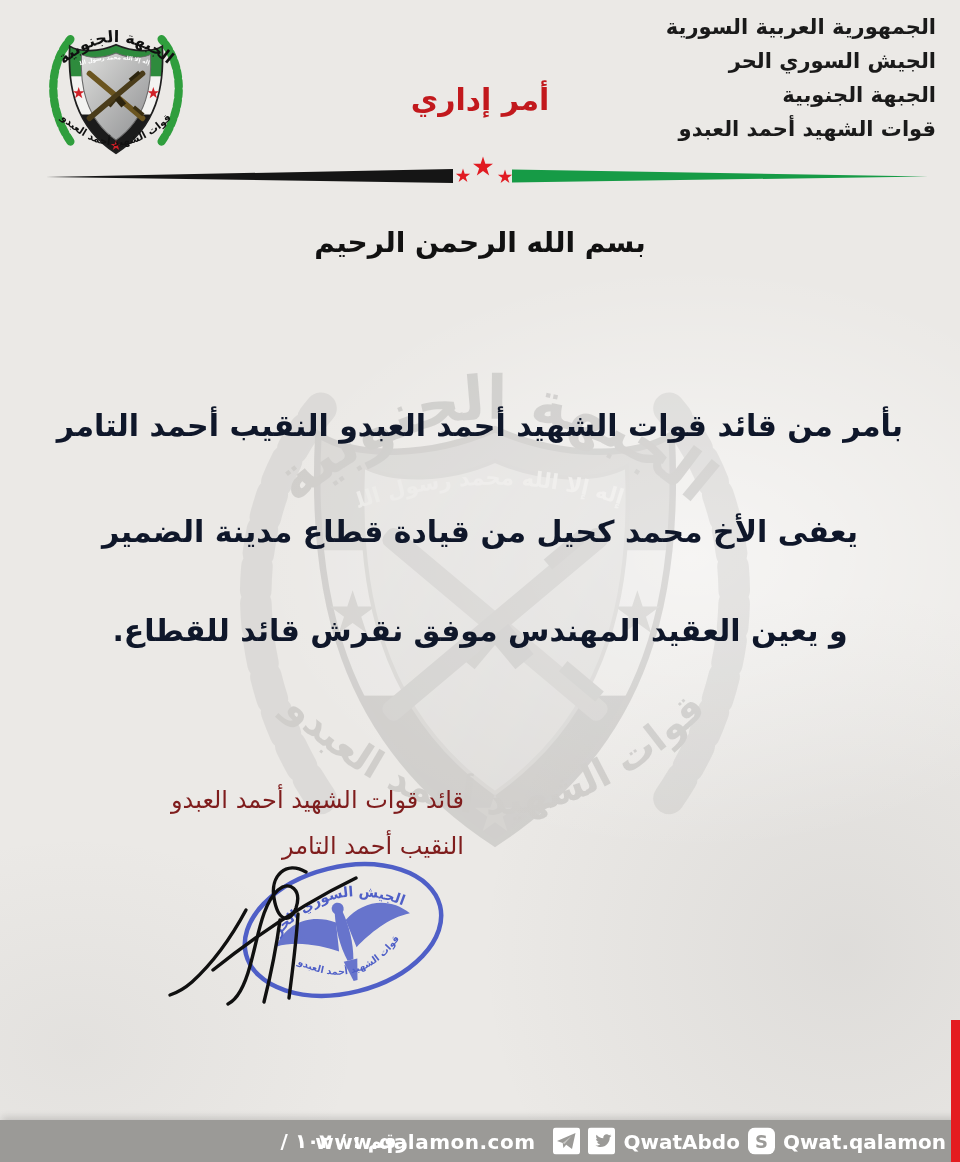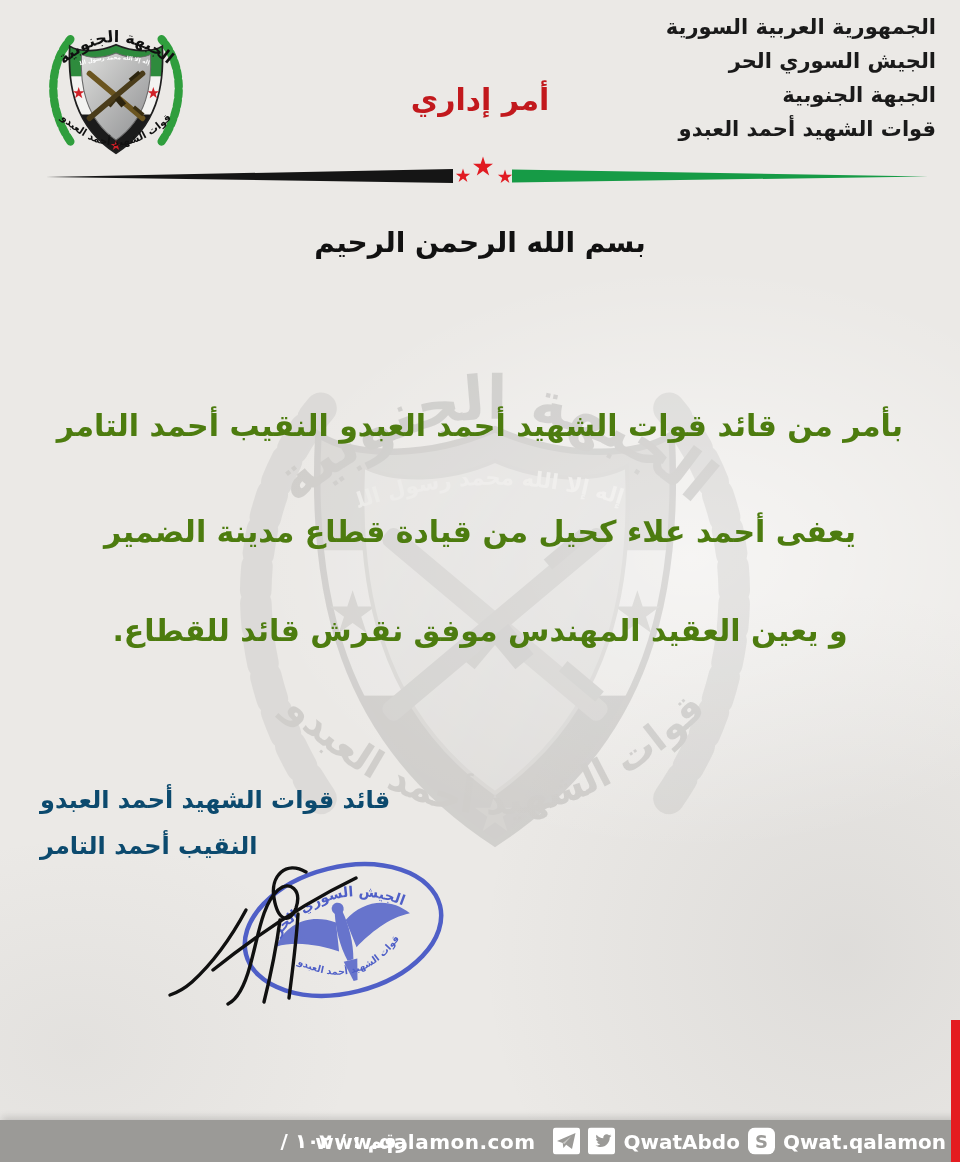--- a/index.html
+++ b/index.html
@@ -20,26 +20,26 @@
        font-weight:bold;font-size:21px;line-height:34px;}
   .doc-title{left:0;top:82px;width:960px;text-align:center;direction:rtl;
        color:#c2191d;font-weight:bold;font-size:30px;}
   
   .divider{left:0;top:156px;width:960px;height:44px;}
   
   .basmala{left:0;top:226px;width:960px;text-align:center;direction:rtl;
        color:#111;font-weight:bold;font-size:28px;}
   .watermark{left:205px;top:292px;width:580px;height:620px;
        filter:grayscale(1) contrast(.85);opacity:.13;}
-  .bline{left:0;width:960px;text-align:center;direction:rtl;color:#4d7c0f;
+  .bline{left:0;width:960px;text-align:center;direction:rtl;color:#0f172a;
        font-weight:bold;font-size:30px;z-index:3;}
   .bl1{top:408px;} .bl2{top:514px;} .bl3{top:613px;}
   
-  .sigline{left:40px;width:424px;text-align:left;direction:rtl;color:#0c4a6e;
-       font-weight:bold;font-size:24px;z-index:3;}
+  .sigline{left:40px;width:424px;text-align:right;direction:rtl;color:#7f1d1d;
+       font-weight:normal;font-size:24px;z-index:3;}
   .sg1{top:786px;} .sg2{top:832px;}
   .stamp{left:226px;top:844px;width:234px;height:172px;z-index:4;opacity:.92;}
   .scribble{left:158px;top:850px;width:244px;height:160px;z-index:5;}
   
   .footer-bar{left:0;top:1120px;width:960px;height:42px;background:#9b9a97;
        box-shadow:0 -5px 7px -2px rgba(0,0,0,.14);z-index:6;}
   .footer-left{position:absolute;left:16px;top:50%;transform:translateY(-50%);
        width:392px;display:flex;justify-content:space-between;direction:rtl;
        color:#fff;font-weight:bold;font-size:20px;white-space:nowrap;}
   .footer-right{position:absolute;right:14px;top:50%;transform:translateY(-50%);
@@ -125,21 +125,21 @@
   <use href="#star" transform="translate(505,21) scale(7.5)" fill="#e11b22"></use>
 </svg>
 
 <div class="abs basmala nowrap">بسم الله الرحمن الرحيم</div>
 
 <svg class="abs watermark" viewBox="0 0 220 235">
   <use href="#emblem"></use>
 </svg>
 
 <div class="abs bline bl1 nowrap">بأمر من قائد قوات الشهيد أحمد العبدو النقيب أحمد التامر</div>
-<div class="abs bline bl2 nowrap">يعفى أحمد علاء كحيل من قيادة قطاع مدينة الضمير</div>
+<div class="abs bline bl2 nowrap">يعفى الأخ محمد كحيل من قيادة قطاع مدينة الضمير</div>
 <div class="abs bline bl3 nowrap">و يعين العقيد المهندس موفق نقرش قائد للقطاع.</div>
 
 <div class="abs sigline sg1 nowrap">قائد قوات الشهيد أحمد العبدو</div>
 <div class="abs sigline sg2 nowrap">النقيب أحمد التامر</div>
 
 <svg class="abs stamp" viewBox="0 0 234 172">
   <defs>
     <path id="stampArcT" d="M32,94 Q117,14 202,94" fill="none"></path>
     <path id="stampArcB" d="M46,90 Q117,170 188,90" fill="none"></path>
   </defs>

